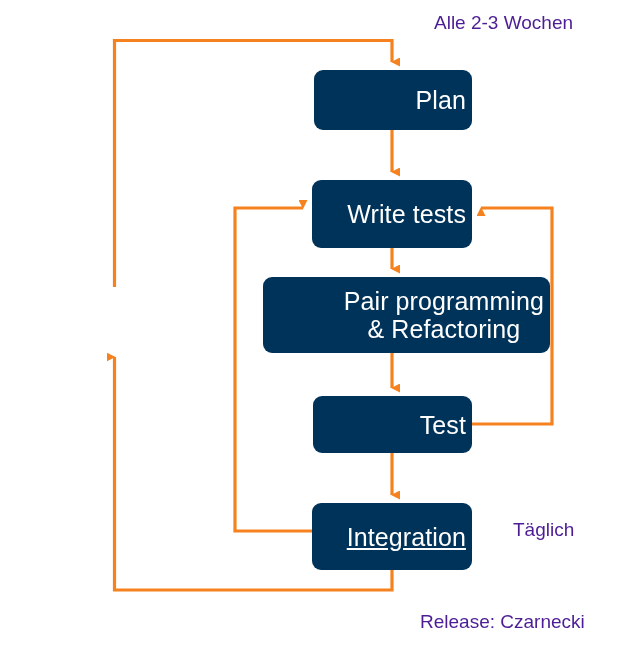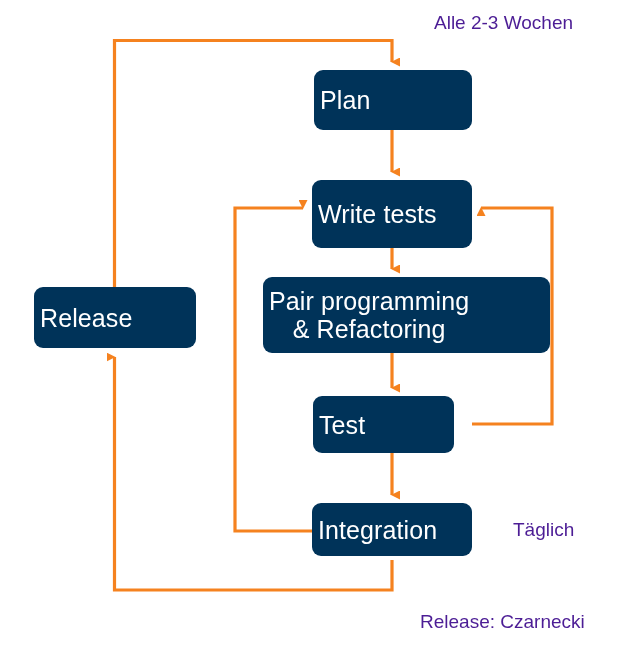--- a/index.html
+++ b/index.html
@@ -26,39 +26,39 @@
     height: 645px;
   }
   .node {
     position: absolute;
     box-sizing: border-box;
     background: #003359;
     border-radius: 9px;
     color: #ffffff;
     display: flex;
     align-items: center;
-    justify-content: flex-start;
+    justify-content: flex-end;
     text-align: center;
     font-family: "Liberation Sans", sans-serif;
     font-size: 25px;
     line-height: 1.12;
     font-weight: 400;
     letter-spacing: 0.1px;
     z-index: 3;
   }
   .node-label {
     display: block;
     white-space: pre-line;
     padding: 0 6px;
   }
   #node-plan      { left: 314px; top: 70px;  width: 158px; height: 60px; }
   #node-write     { left: 312px; top: 180px; width: 160px; height: 68px; }
   #node-pair      { left: 263px; top: 277px; width: 287px; height: 76px; font-size: 25px; }
-  #node-test      { left: 313px; top: 396px; width: 141px; height: 57px; }
-  #node-integration{ left: 312px; top: 503px; width: 160px; height: 53px; }
+  #node-test      { left: 313px; top: 396px; width: 159px; height: 57px; }
+  #node-integration{ left: 312px; top: 503px; width: 160px; height: 67px; text-decoration: underline; }
   #node-release   { left: 34px;  top: 287px; width: 162px; height: 61px; }
 
   .annotation {
     position: absolute;
     font-family: "Liberation Sans", sans-serif;
     font-size: 19px;
     color: #4c1d95;
     white-space: nowrap;
     z-index: 4;
   }
@@ -121,23 +121,20 @@
   </div>
 
   <div class="node" id="node-test">
     <span class="node-label">Test</span>
   </div>
 
   <div class="node" id="node-integration">
     <span class="node-label">Integration</span>
   </div>
 
-  <div class="node" id="node-release">
-    <span class="node-label">Release</span>
-  </div>
 
   <div class="annotation" id="anno-weeks">Alle 2-3 Wochen</div>
 
   <div class="annotation" id="anno-daily">Täglich</div>
 
   <div class="annotation" id="anno-source">Release: Czarnecki</div>
 
 </div>
 
 </body></html>

